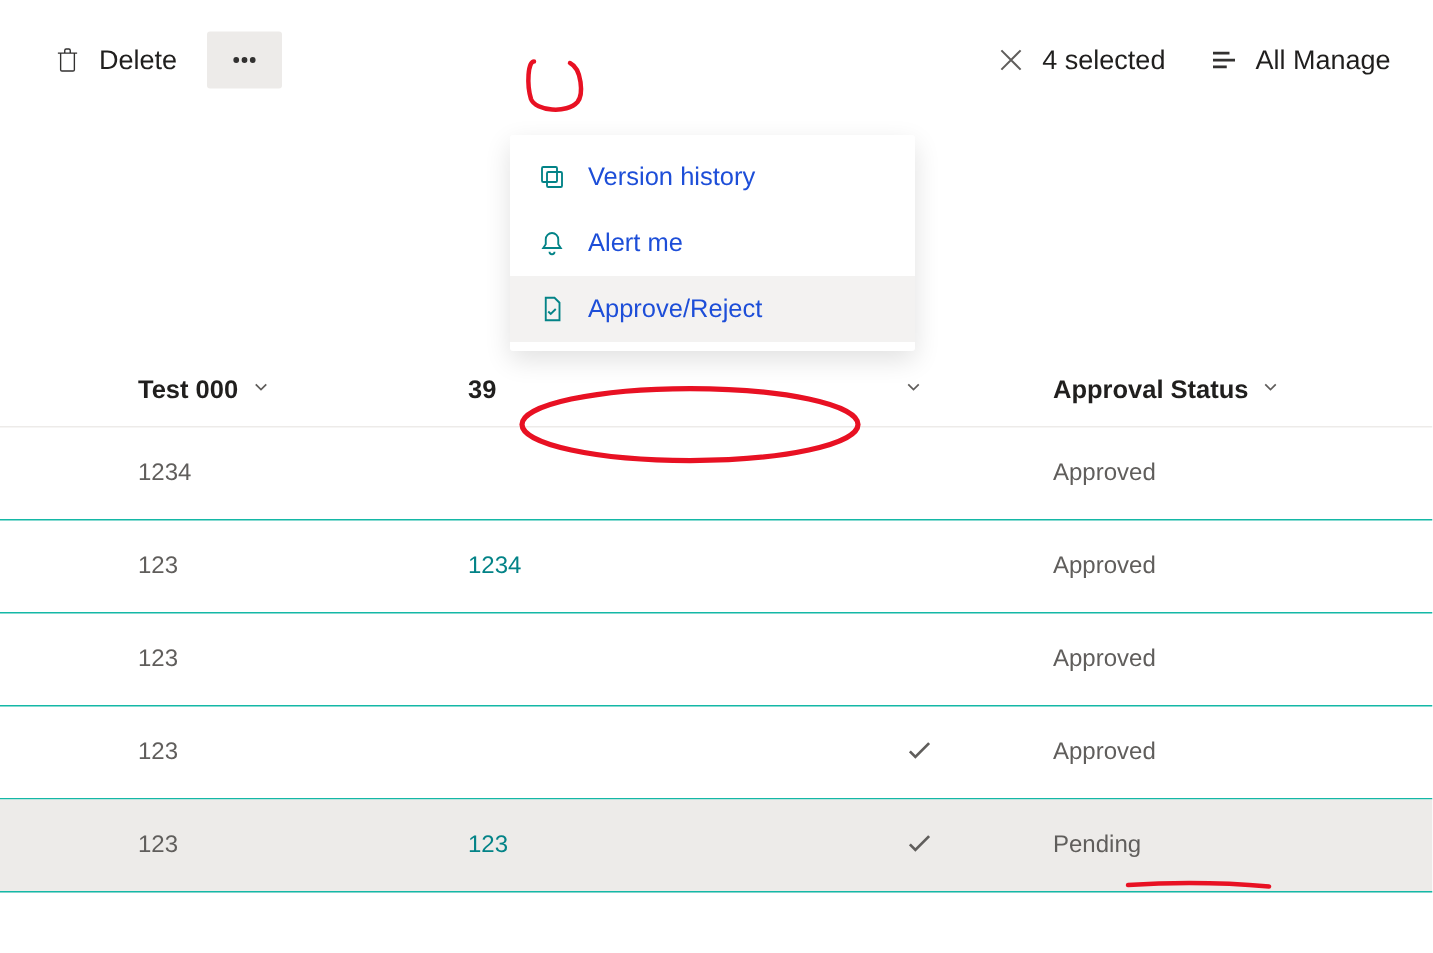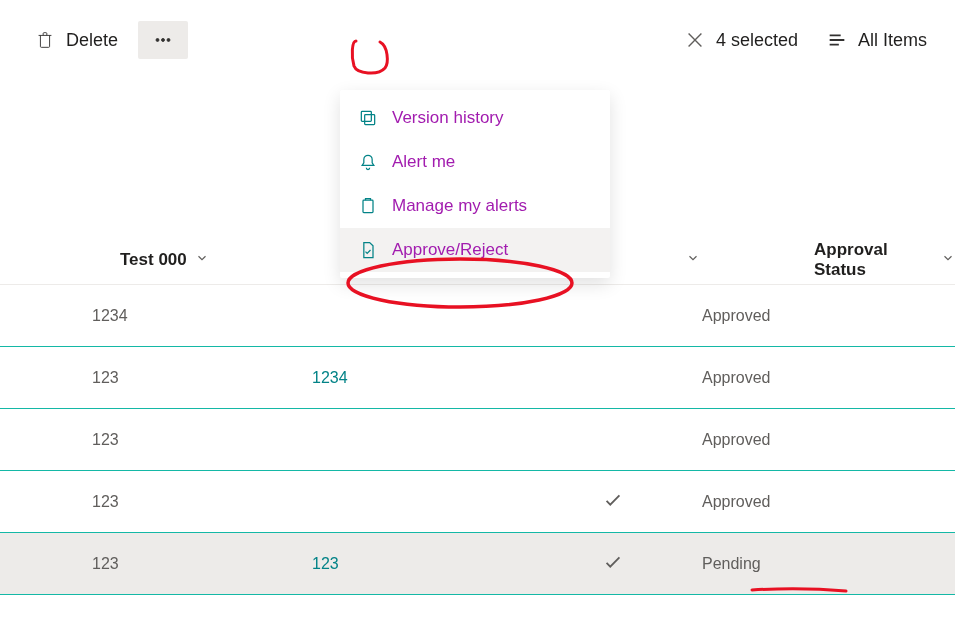--- a/index.html
+++ b/index.html
@@ -54,36 +54,35 @@
       border-radius: 2px;
       padding: 6px 0;
       z-index: 20;
     }
     .dd-item {
       display: flex;
       align-items: center;
       gap: 14px;
       padding: 12px 18px;
       font-size: 17px;
-      color: #a21caf;
+      color: #1d4ed8;
       cursor: pointer;
     }
     .dd-item:hover, .dd-item.hover { background: #f3f2f1; }
     .dd-icon { width: 20px; height: 20px; display: inline-flex; align-items:center; justify-content:center; }
     .dd-icon svg { width: 20px; height: 20px; stroke: #038387; fill: none; stroke-width: 1.5; }
 
     
     .table-wrap { margin-top: 155px; }
     .hdr-row {
       display: grid;
       grid-template-columns: 92px 220px 290px 100px 1fr;
       align-items: center;
       height: 50px;
       border-bottom: 1px solid #edebe9;
-      gap: 28px;
     }
     .hdr-cell {
       font-size: 17px;
       font-weight: 600;
       color: #201f1e;
       display: inline-flex;
       align-items: center;
       gap: 8px;
       cursor: pointer;
     }
@@ -139,50 +138,41 @@
     </span>
     <span>4 selected</span>
   </div>
 
   <div class="tb-item">
     <span class="tb-icon">
       <svg viewBox="0 0 24 24">
           <path d="M4 7h12M4 12h16M4 17h10" stroke-width="2"></path>
         </svg>
     </span>
-    <span>All Items</span>
+    <span>All Manage</span>
   </div>
 </div>
 
 <div class="dropdown">
   <div class="dd-item">
     <span class="dd-icon">
       <svg viewBox="0 0 24 24">
           <rect x="4" y="4" width="12" height="12" rx="1"></rect>
           <rect x="8" y="8" width="12" height="12" rx="1"></rect>
         </svg>
     </span>
     <span>Version history</span>
   </div>
   <div class="dd-item">
     <span class="dd-icon">
       <svg viewBox="0 0 24 24">
           <path d="M12 4a5 5 0 0 1 5 5v4l2 3H5l2-3V9a5 5 0 0 1 5-5zM10 19a2 2 0 0 0 4 0"></path>
         </svg>
     </span>
     <span>Alert me</span>
-  </div>
-  <div class="dd-item">
-    <span class="dd-icon">
-      <svg viewBox="0 0 24 24">
-          <rect x="6" y="5" width="12" height="15" rx="1"></rect>
-          <path d="M9 5V3h6v2"></path>
-        </svg>
-    </span>
-    <span>Manage my alerts</span>
   </div>
   <div class="dd-item hover">
     <span class="dd-icon">
       <svg viewBox="0 0 24 24">
           <path d="M7 3h7l4 4v14H7z"></path>
           <path d="M9 14l2 2 4-4"></path>
         </svg>
     </span>
     <span>Approve/Reject</span>
   </div>

